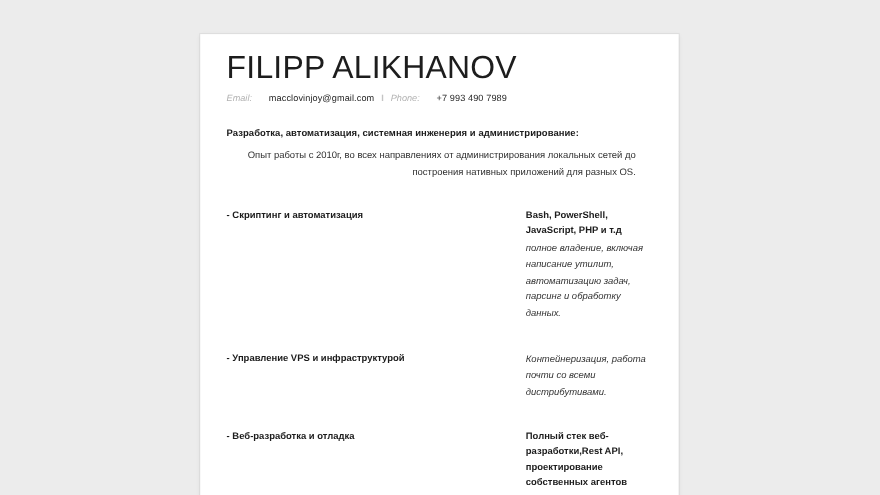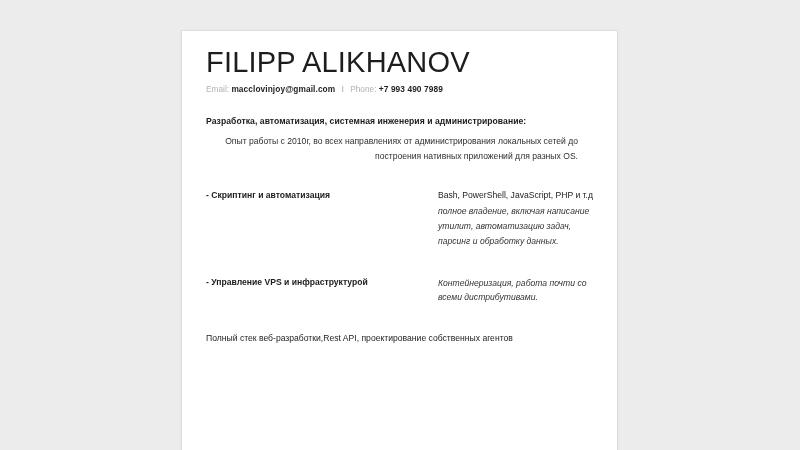--- a/index.html
+++ b/index.html
@@ -53,25 +53,27 @@
   .contact-line {
     font-size: 8.3px;
     color: #2b2b2b;
     line-height: 1.3;
     margin: 0 0 21px 0;
     white-space: nowrap;
   }
   .contact-label {
     color: #b2b2b2;
     font-weight: 400;
+    font-style: italic;
   }
   .contact-value {
     color: #1f1f1f;
-    font-weight: 700;
+    font-weight: 400;
     letter-spacing: 0.1px;
+    margin-left: 13px;
   }
   .contact-sep {
     color: #c4c4c4;
     font-weight: 700;
     padding: 0 4px;
   }
 
   
   .intro-heading {
     font-size: 8.6px;
@@ -98,41 +100,42 @@
     letter-spacing: 1.55px;
     text-transform: uppercase;
     margin: 0 0 17px 0;
   }
 
   
   .skill-row {
     display: flex;
     align-items: flex-start;
     margin-bottom: 27px;
+    gap: 40px;
   }
   .skill-row:last-child { margin-bottom: 0; }
 
   .skill-label {
     width: 232px;
     flex: 0 0 232px;
     font-size: 8.6px;
     font-weight: 700;
     color: #1c1c1c;
     line-height: 1.5;
     padding-right: 10px;
     box-sizing: border-box;
   }
 
   .skill-detail {
     flex: 1 1 auto;
     min-width: 0;
   }
   .skill-detail-strong {
     font-size: 8.6px;
-    font-weight: 400;
+    font-weight: 700;
     color: #1c1c1c;
     line-height: 1.62;
     margin: 0 0 1px 0;
   }
   .skill-detail-text {
     font-size: 8.6px;
     font-weight: 400;
     color: #333333;
     line-height: 1.72;
     margin: 0;
@@ -172,20 +175,21 @@
         </div>
 
         <div class="skill-row">
           <div class="skill-label">- Управление VPS и инфраструктурой</div>
           <div class="skill-detail">
             <div class="skill-detail-text">Контейнеризация, работа почти со всеми дистрибутивами.</div>
           </div>
         </div>
 
         <div class="skill-row">
+          <div class="skill-label">- Веб-разработка и отладка</div>
           <div class="skill-detail">
             <div class="skill-detail-strong">Полный стек веб-разработки,Rest API, проектирование собственных агентов</div>
 
           </div>
         </div>
 
       </div>
 
     </div>
   </div>

